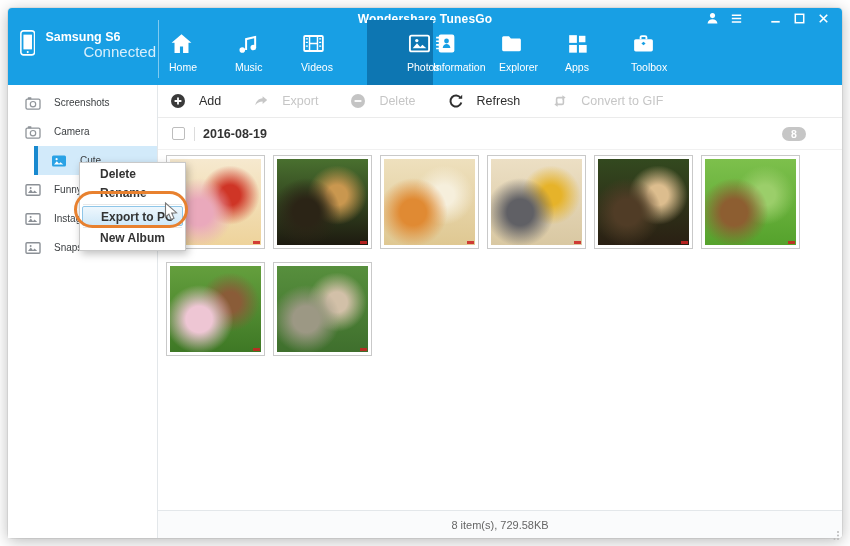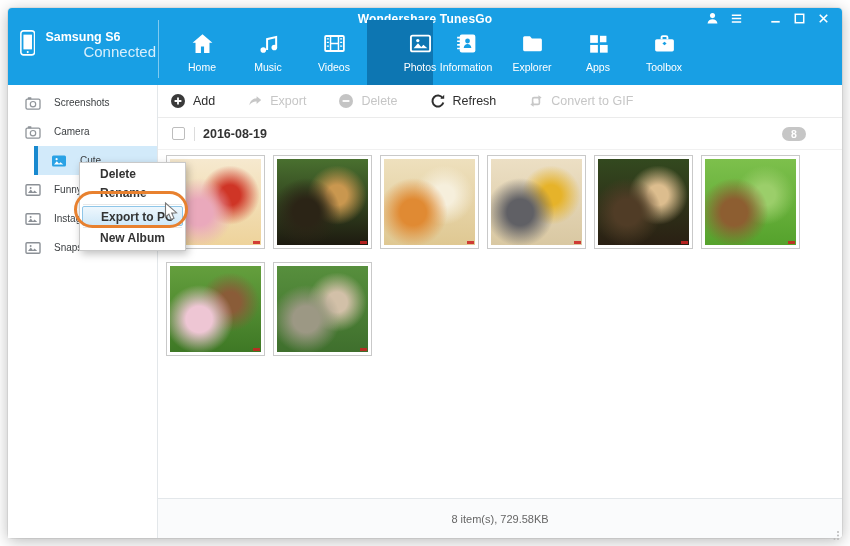--- a/index.html
+++ b/index.html
@@ -18,59 +18,59 @@
   .win-controls .gap { width:8px; }
   .header-main { position:relative; height:57px; }
 
   .device-panel { position:absolute; left:12px; top:2px; width:136px; height:50px; display:flex; align-items:flex-start; }
   .device-icon { width:18px; height:30px; margin-right:10px; }
   .device-name { color:#fff; font-size:12.5px; font-weight:bold; line-height:15px; }
   .device-status { color:#d8effc; font-size:15px; line-height:13px;margin-left:38px; }
   .v-sep { position:absolute; left:150px; top:-8px; width:1px; height:58px; background:rgba(255,255,255,.45); }
 
   .nav { position:absolute; left:161px; top:-8px; height:65px; display:flex; }
-  .nav-item { width:66px; height:65px; display:flex; flex-direction:column; align-items:center;
+  .nav-item { width:66px; height:65px; display:flex; flex-direction:column; 
               justify-content:flex-start; padding-top:11px; cursor:pointer; }
   .nav-item .icon svg { width:25px; height:25px; display:block; }
   .nav-label { margin-top:5px; color:#fff; font-size:10.5px; }
   .nav-item.active { background:#0d76b2;padding-left:40px; }
 
   
   .body { position:absolute; left:0; top:77px; width:100%; height:453px; display:flex; background:#fff;
           border-radius:0 0 4px 4px; }
   .sidebar { width:150px; height:100%; background:#fff; border-right:1px solid #e3e7ea; padding-top:3px; }
   .side-item { position:relative; height:29px; display:flex; align-items:center; padding-left:17px; cursor:pointer; }
   .side-item .icon { width:16px; height:16px; margin-right:13px; }
   .side-item .icon svg { width:16px; height:16px; display:block; }
   .side-label { font-size:10px; color:#3d4043; }
   .side-item.selected { background:#d2eafa;margin-left:26px; }
   .side-item.selected::before { content:""; position:absolute; left:0; top:0; width:4px; height:100%; background:#1889cf; }
 
   .main { position:relative; flex:1; height:100%; }
   .toolbar { height:33px; display:flex; align-items:center; padding-left:12px; gap:32px; border-bottom:1px solid #ebebeb; }
-  .tool-btn { display:flex; align-items:center; gap:7px; cursor:pointer; }
+  .tool-btn { display:flex; align-items:center; gap:13px; cursor:pointer; }
   .tool-btn .icon svg { width:16px; height:16px; display:block; }
   .tool-label { font-size:12.5px; color:#2e2e2e; }
   .tool-btn.disabled { cursor:default; }
   .tool-btn.disabled .tool-label { color:#c6c6c6; }
 
   .date-row { height:32px; display:flex; align-items:center; padding:0 36px 0 14px; border-bottom:1px solid #f1f1f1; }
   .checkbox { width:13px; height:13px; border:1px solid #bdbdbd; border-radius:2px; background:#fff; cursor:pointer; }
   .date-sep { width:1px; height:14px; background:#dcdcdc; margin:0 8px 0 9px; }
   .date-label { font-size:12.5px; font-weight:bold; color:#333; }
   .count-badge { margin-left:auto; min-width:24px; height:14px; background:#c6c6c6; border-radius:7px;
                  color:#fff; font-size:10.5px; font-weight:bold; text-align:center; line-height:14px; padding:0 4px; }
 
   .photo-grid { padding:5px 0 0 8px; display:flex; flex-wrap:wrap; width:660px; }
   .photo-cell { width:99px; height:94px; background:#fff; border:1px solid #c9c9c9; padding:3px;
                 margin:0 8px 13px 0; cursor:pointer; }
   .photo-img { position:relative; width:100%; height:100%; }
   .photo-mark { position:absolute; right:1px; bottom:1px; width:7px; height:3px; background:#c22; opacity:.85; }
 
-  .status-bar { position:absolute; left:0; bottom:0; width:100%; height:40px; background:#fafbfc;
+  .status-bar { position:absolute; left:0; bottom:0; width:100%; height:28px; background:#fafbfc;
                 border-top:1px solid #e3e7ea; display:flex; align-items:center; justify-content:center;
                 border-radius:0 0 4px 0; }
   .status-text { font-size:11px; color:#666; }
   .resize-grip { position:absolute; right:2px; bottom:2px; width:10px; height:10px; }
 
   
   .context-menu { position:absolute; left:71px; top:154px; width:107px; background:#fff;
                   border:1px solid #c9c9c9; box-shadow:2px 3px 8px rgba(0,0,0,.25); padding:2px 1px; z-index:40; }
   .menu-item { height:19px; line-height:19px; padding-left:19px; font-size:12px; font-weight:bold;
                color:#333; cursor:pointer; }

